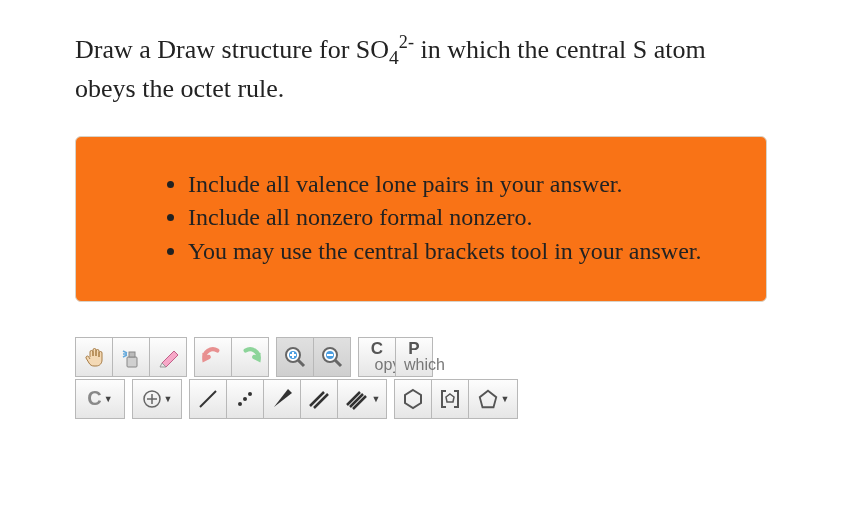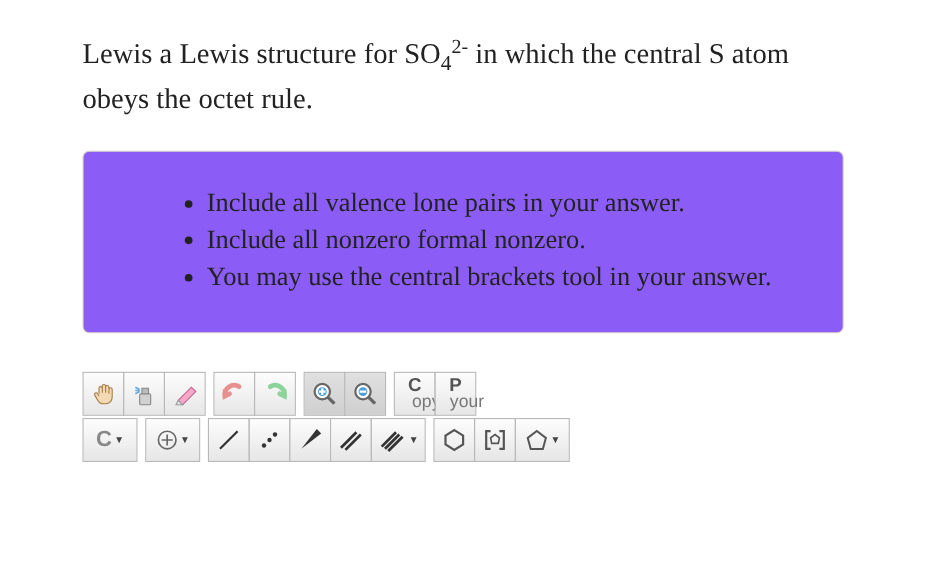--- a/index.html
+++ b/index.html
@@ -12,21 +12,21 @@
 }
 .question-text {
   font-size: 26px;
   color: #222;
   line-height: 1.35;
   margin-bottom: 30px;
 }
 .sup { font-size: 0.7em; vertical-align: super; }
 .sub { font-size: 0.75em; vertical-align: sub; }
 .instructions-box {
-  background: #8b5cf6;
+  background: #f97316;
   border: 1px solid #d8d3c8;
   border-radius: 6px;
   padding: 32px 50px 32px 90px;
   margin-bottom: 35px;
 }
 .instructions-box ul { list-style: disc; padding-left: 22px; }
 .instructions-box li {
   font-size: 24px;
   color: #222;
   line-height: 1.3;
@@ -71,21 +71,21 @@
 .cp-bottom { font-size: 16px; color: #777; margin-left: 21px; }
 .caret-dn { font-size: 9px; color: #444; margin-left: 2px; }
 
 svg { display: block; }
 .label-c { font-family: Arial, sans-serif; font-size: 20px; font-weight: bold; color: #888; }
 </style>
 </head>
 <body>
 
 <div class="question-text">
-  <span>Lewis a Lewis structure for </span><span>SO</span><span class="sub">4</span><span class="sup">2-</span><span> in which the central S atom obeys the octet rule.</span>
+  <span>Draw a Draw structure for </span><span>SO</span><span class="sub">4</span><span class="sup">2-</span><span> in which the central S atom obeys the octet rule.</span>
 </div>
 
 <div class="instructions-box">
   <ul>
     <li>Include all valence lone pairs in your answer.</li>
     <li>Include all nonzero formal nonzero.</li>
     <li>You may use the central brackets tool in your answer.</li>
   </ul>
 </div>
 
@@ -144,21 +144,21 @@
         </svg>
       </div>
     </div>
     <div class="tool-group">
       <div class="tool-btn copy-paste">
         <span class="cp-top">C</span>
         <span class="cp-bottom">opy</span>
       </div>
       <div class="tool-btn copy-paste">
         <span class="cp-top">P</span>
-        <span class="cp-bottom">your</span>
+        <span class="cp-bottom">which</span>
       </div>
     </div>
   </div>
 
   <div class="toolbar-row">
     <div class="tool-group">
       <div class="tool-btn wide">
         <span class="label-c">C</span>
         <span class="caret-dn">▼</span>
       </div>

